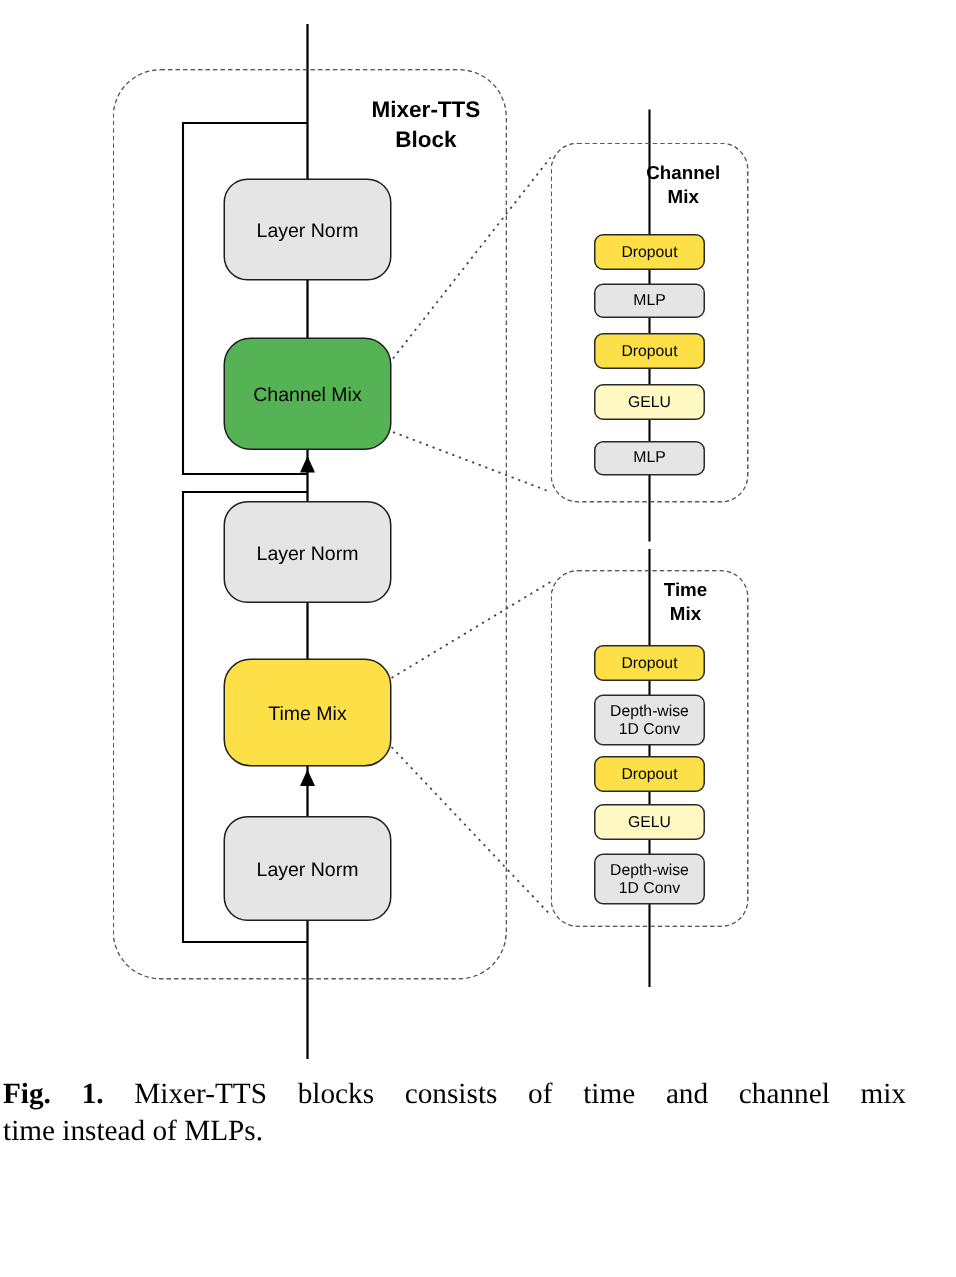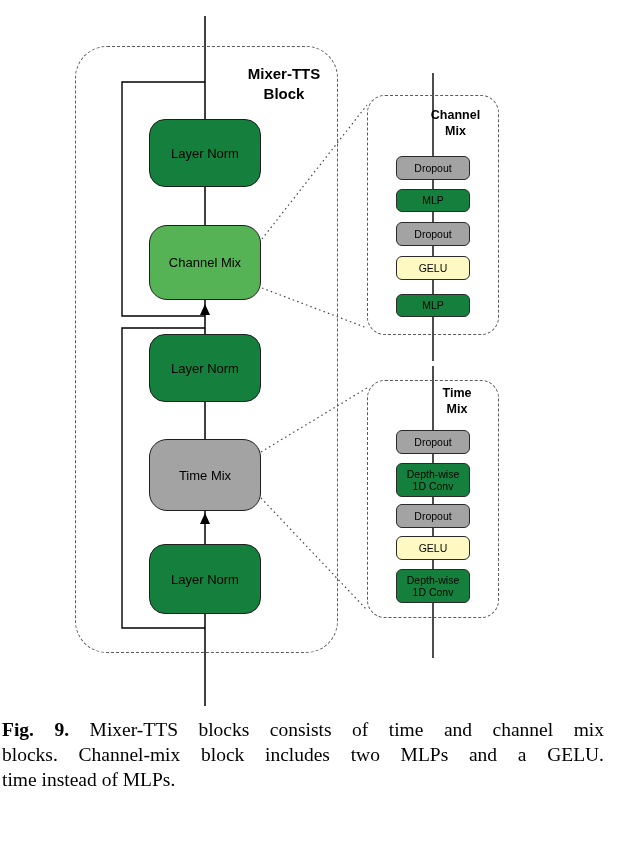--- a/index.html
+++ b/index.html
@@ -33,24 +33,24 @@
     font-size:13px; color:#000; text-align:center;
   }
   .mini {
     position:absolute; left:396px; width:74px; box-sizing:border-box;
     display:flex; align-items:center; justify-content:center;
     border:1px solid #2a2a2a; border-radius:6px;
     font-size:10.5px; line-height:1.15; color:#000; text-align:center;
   }
   .mini.tall { padding:16px 8px; }
 
-  .light  { background:#15803d; }
+  .light  { background:#e5e5e5; }
   .medium { background:#55b355; }
   .gelu   { background:#fef9c3; }
-  .dark   { background:#a3a3a3; }
+  .dark   { background:#fde047; }
 
   .caption {
     position:absolute; left:2px; top:701px; width:602px;
     font-family:"Liberation Serif", serif; font-size:19.5px; line-height:25px; color:#000;
   }
   .cap-line { text-align:justify; text-align-last:justify; }
   .cap-line.last { text-align:left; text-align-last:left; }
 </style>
 </head>
 <body>
@@ -97,18 +97,17 @@
   <div class="mini gelu" style="top:240px; height:24px;">GELU</div>
   <div class="mini light" style="top:278px; height:23px;">MLP</div>
 
   <div class="mini dark" style="top:414px; height:24px;">Dropout</div>
   <div class="mini light tall" style="top:447px; height:33px;">Depth-wise 1D Conv</div>
   <div class="mini dark" style="top:488px; height:24px;">Dropout</div>
   <div class="mini gelu" style="top:520px; height:24px;">GELU</div>
   <div class="mini light tall" style="top:553px; height:33px;">Depth-wise 1D Conv</div>
 
   <div class="caption">
-    <div class="cap-line"><b>Fig. 9.</b> <span>Mixer-TTS blocks consists of time and channel mix</span></div>
-    <div class="cap-line">blocks. Channel-mix block includes two MLPs and a GELU.</div>
+    <div class="cap-line"><b>Fig. 1.</b> <span>Mixer-TTS blocks consists of time and channel mix</span></div>
     <div class="cap-line last">time instead of MLPs.</div>
   </div>
 
 </div>
 
 </body></html>

